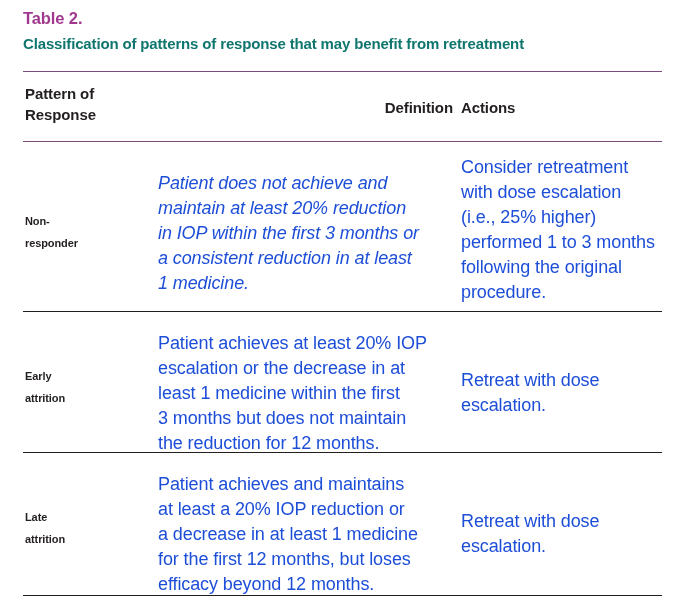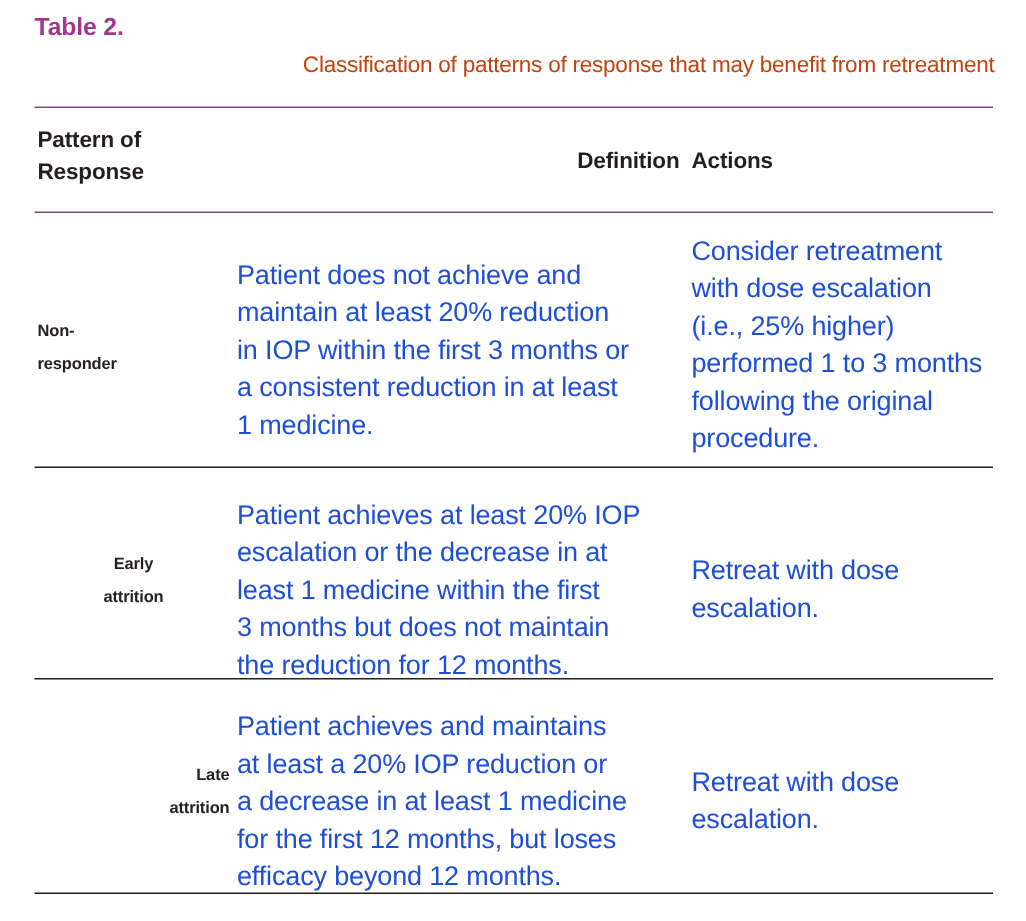--- a/index.html
+++ b/index.html
@@ -30,26 +30,25 @@
   }
   .caption-label {
     font-size: 16.5px;
     font-weight: bold;
     color: #a0398e;
     line-height: 21px;
     letter-spacing: -0.1px;
   }
   .caption-title {
     font-size: 15px;
-    font-weight: normal;
-    color: #c2410c;
+    font-weight: bold;
+    color: #0f766e;
     line-height: 21px;
     margin-top: 4px;
     letter-spacing: -0.15px;
-    text-align: right;
   }
 
   
   .rule {
     position: absolute;
     left: 23px;
     width: 639px;
     height: 0;
   }
   .rule-accent {
@@ -115,28 +114,28 @@
     font-weight: normal;
     line-height: 25px;
     color: #1d4ed8;
     letter-spacing: -0.1px;
   }
   .body-cell .ln { display: block; white-space: pre; }
   .label-cell .ln { display: block; white-space: pre; }
 
   
   .brow-1 .label-cell { top: 49px; }
-  .brow-1 .c2.body-cell { top: 10px; }
+  .brow-1 .c2.body-cell { top: 10px; font-style: italic; }
   .brow-1 .c3.body-cell { top: -6px; }
 
-  .brow-2 .label-cell { top: 42px; text-align: center; }
+  .brow-2 .label-cell { top: 42px; }
   .brow-2 .c2.body-cell { top: 8px; }
   .brow-2 .c3.body-cell { top: 45px; }
 
-  .brow-3 .label-cell { top: 42px; text-align: right; }
+  .brow-3 .label-cell { top: 42px; }
   .brow-3 .c2.body-cell { top: 8px; }
   .brow-3 .c3.body-cell { top: 45px; }
 </style>
 </head>
 <body>
 
 <div class="page">
 
   <div class="caption">
     <div class="caption-label">Table 2.</div>

